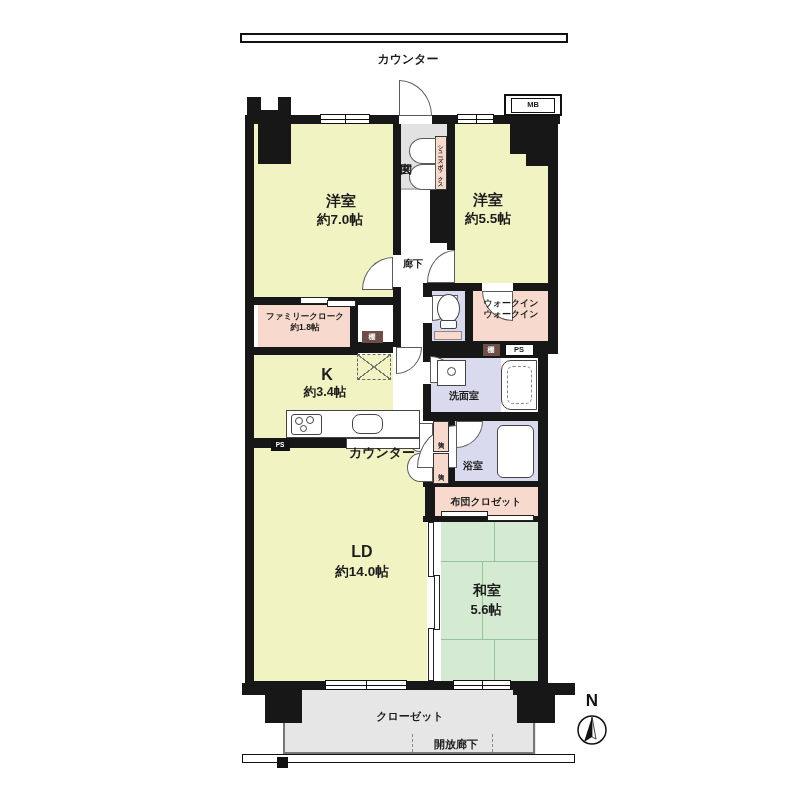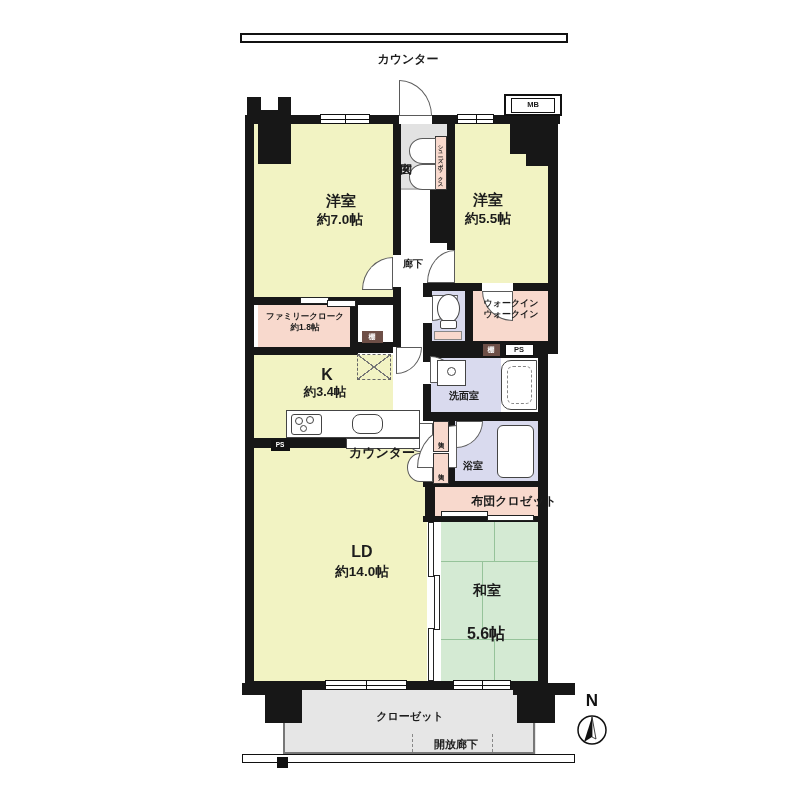--- a/index.html
+++ b/index.html
@@ -212,21 +212,21 @@
   <div class="lbl" style="left:491px;top:350px;font-size:7px;color:#fff;">棚</div>
   <div class="lbl" style="left:519px;top:350px;font-size:7.5px;">PS</div>
   <div class="lbl" style="left:280px;top:445px;font-size:6.5px;color:#fff;">PS</div>
   <div class="lbl" style="left:327px;top:375px;font-size:16px;">K</div>
   <div class="lbl" style="left:325px;top:392px;font-size:12.5px;">約3.4帖</div>
   <div class="lbl" style="left:382px;top:453px;font-size:13px;">カウンター</div>
   <div class="lbl" style="left:464px;top:396px;font-size:10px;">洗面室</div>
   <div class="lbl vlbl" style="left:441px;top:437px;font-size:6px;letter-spacing:0;">物入</div>
   <div class="lbl vlbl" style="left:441px;top:469px;font-size:6px;letter-spacing:0;">物入</div>
   <div class="lbl" style="left:473px;top:466px;font-size:10px;">浴室</div>
-  <div class="lbl" style="left:486px;top:502px;font-size:12px;margin-left:28px;">布団クロゼット</div>
+  <div class="lbl" style="left:486px;top:502px;font-size:10px;">布団クロゼット</div>
   <div class="lbl" style="left:362px;top:552px;font-size:16px;">LD</div>
   <div class="lbl" style="left:362px;top:572px;font-size:13.5px;">約14.0帖</div>
   <div class="lbl" style="left:487px;top:591px;font-size:14px;">和室</div>
-  <div class="lbl" style="left:486px;top:610px;font-size:16px;margin-top:24px;">5.6帖</div>
+  <div class="lbl" style="left:486px;top:610px;font-size:13px;">5.6帖</div>
   <div class="lbl" style="left:410px;top:716px;font-size:11px;">クローゼット</div>
   <div class="lbl" style="left:456px;top:744px;font-size:11px;">開放廊下</div>
 
 </div>
 
 </body></html>

